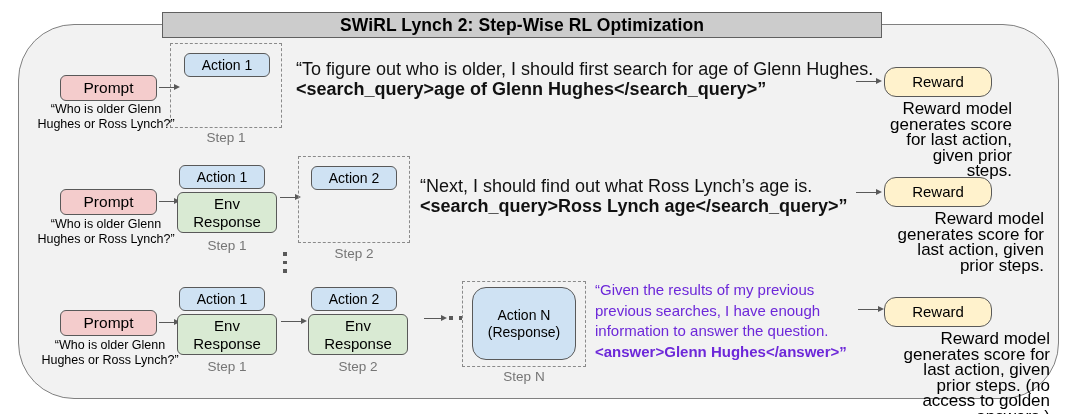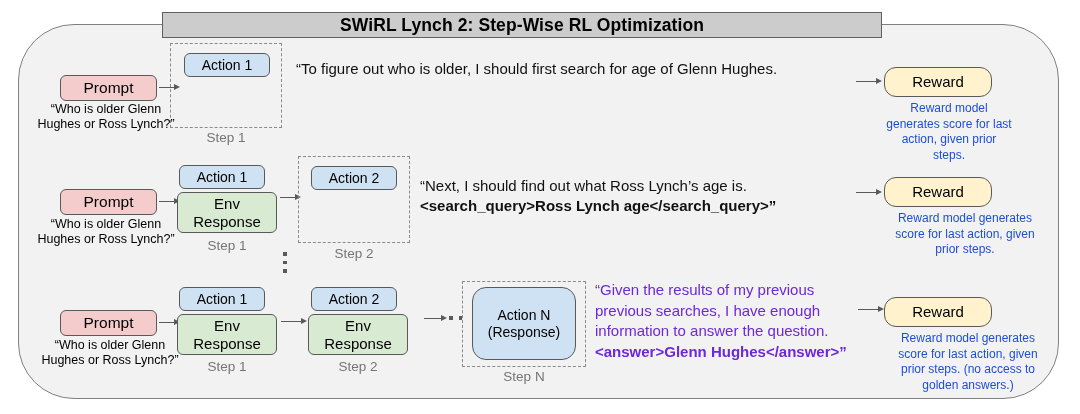--- a/index.html
+++ b/index.html
@@ -16,25 +16,25 @@
        display:flex;align-items:center;justify-content:center;text-align:center;
        line-height:1.15;}
   .pink{background:#f4cccc;font-size:15.5px;}
   .blue{background:#cfe2f3;font-size:14px;}
   .green{background:#d9ead3;font-size:15px;padding:14px 13px;}
   .yellow{background:#fff2cc;font-size:15px;border-radius:12px;}
   .bigblue{background:#cfe2f3;font-size:14px;border-radius:14px;padding:4px 10px;}
   .dashed{border:1.5px dashed #8a8a8a;box-sizing:border-box;background:transparent;}
   .step-label{color:#757575;font-size:13.5px;text-align:center;}
   .caption{font-size:12.5px;line-height:14.5px;text-align:center;color:#000;}
-  .quote{font-size:15px;line-height:20px;color:#111;}
+  .quote{font-size:18px;line-height:20px;color:#111;}
   .quote .bold-line{font-weight:bold;white-space:nowrap;}
   .quote .reg-line{white-space:nowrap;}
   .quote-wrap{font-size:15px;line-height:20.5px;color:#6d28d9;}
-  .reward-caption{color:#1d4ed8;font-size:12px;line-height:15.5px;text-align:center;}
+  .reward-caption{color:#000000;font-size:17px;line-height:15.5px;text-align:right;}
   .arrow{height:0;border-top:1.6px solid #595959;}
   .arrow:after{content:"";position:absolute;right:-6px;top:-4.3px;width:0;height:0;
                border-left:6px solid #595959;border-top:3.5px solid transparent;
                border-bottom:3.5px solid transparent;}
   .dot{width:3.5px;height:3.5px;background:#595959;}
   .vdots{display:flex;flex-direction:column;gap:5px;}
   .hdots{display:flex;flex-direction:row;gap:6px;}
 </style>
 </head>
 <body>
@@ -47,20 +47,21 @@
 
 <div class="abs box pink" style="left:60px;top:75px;width:97px;height:26px;">Prompt</div>
 <div class="abs caption" style="left:30px;top:102px;width:152px;">“Who is older Glenn Hughes or Ross Lynch?”</div>
 <div class="abs arrow" style="left:159px;top:87px;width:15px;"></div>
 <div class="abs dashed" style="left:170px;top:43px;width:112px;height:85px;"></div>
 <div class="abs box blue" style="left:184px;top:53px;width:86px;height:24px;">Action 1</div>
 <div class="abs step-label" style="left:176px;top:130px;width:100px;">Step 1</div>
 
 <div class="abs quote" style="left:296px;top:59px;">
   <div class="reg-line">“To figure out who is older, I should first search for age of Glenn Hughes.</div>
+  <div class="bold-line">&lt;search_query&gt;age of Glenn Hughes&lt;/search_query&gt;”</div>
 </div>
 
 <div class="abs arrow" style="left:856px;top:81px;width:20px;"></div>
 <div class="abs box yellow" style="left:884px;top:67px;width:108px;height:30px;">Reward</div>
 <div class="abs reward-caption" style="left:886px;top:101px;width:126px;">Reward model generates score for last action, given prior steps.</div>
 
 <div class="abs box pink" style="left:60px;top:189px;width:97px;height:26px;">Prompt</div>
 <div class="abs caption" style="left:30px;top:217px;width:152px;">“Who is older Glenn Hughes or Ross Lynch?”</div>
 <div class="abs arrow" style="left:159px;top:201px;width:15px;"></div>
 <div class="abs box blue" style="left:179px;top:165px;width:86px;height:24px;">Action 1</div>

